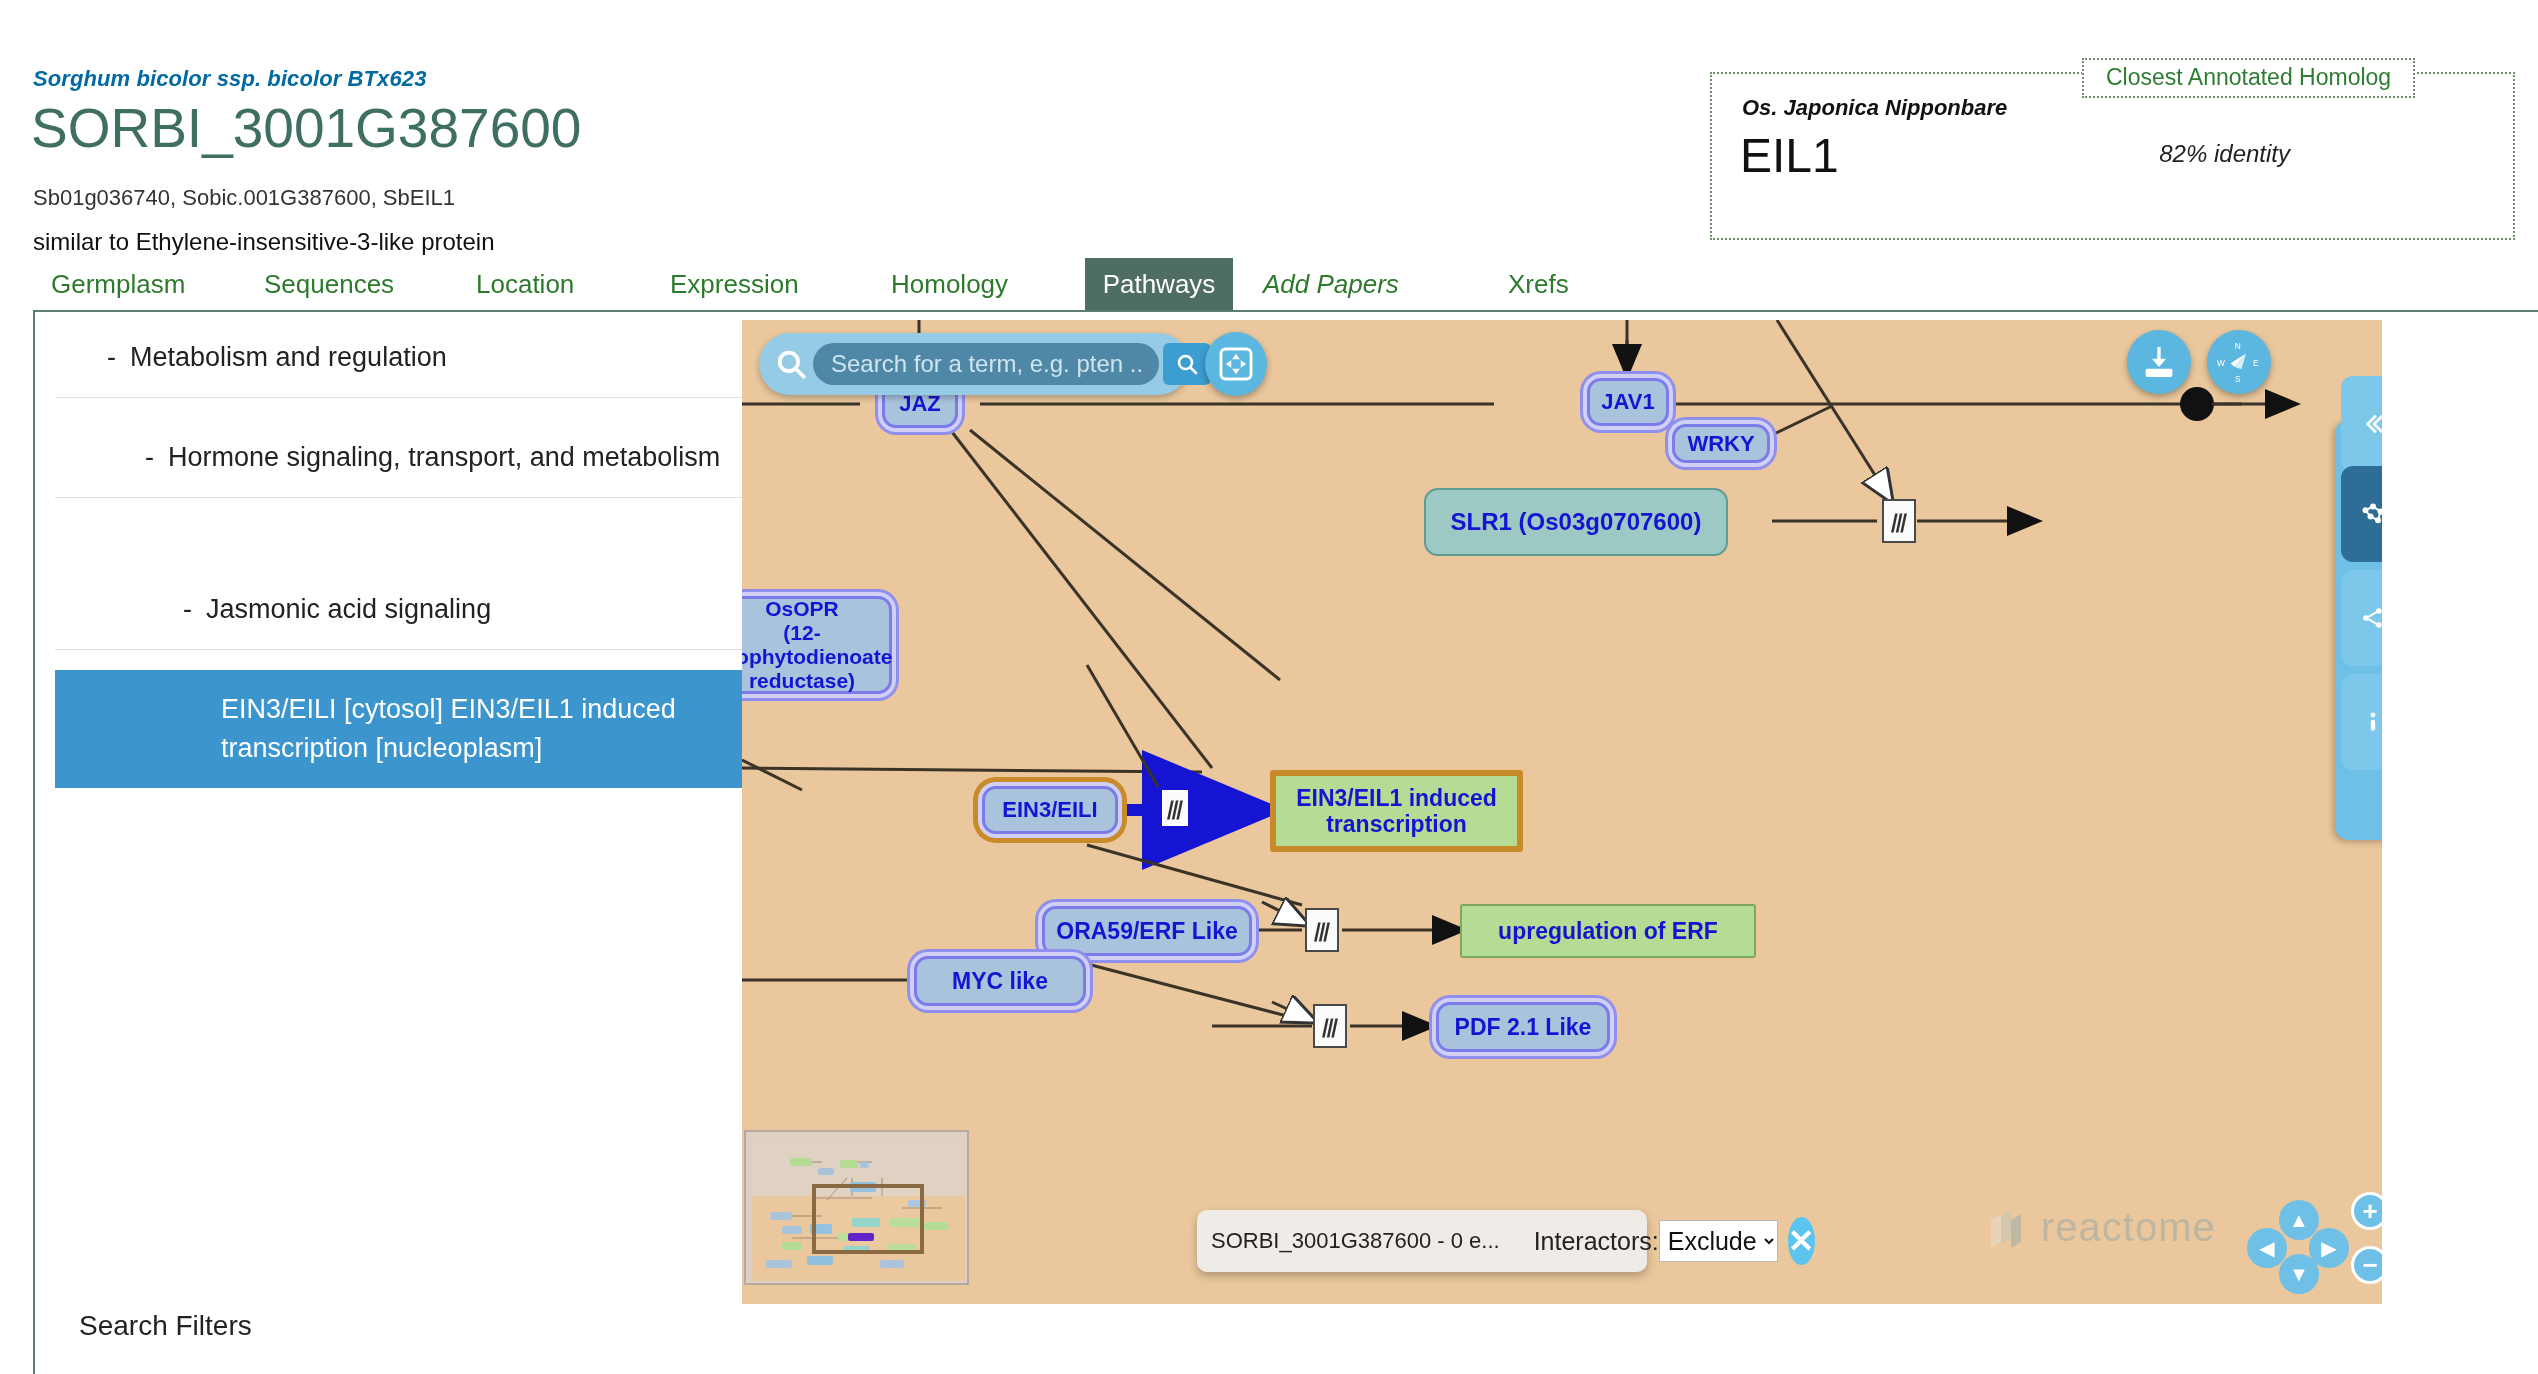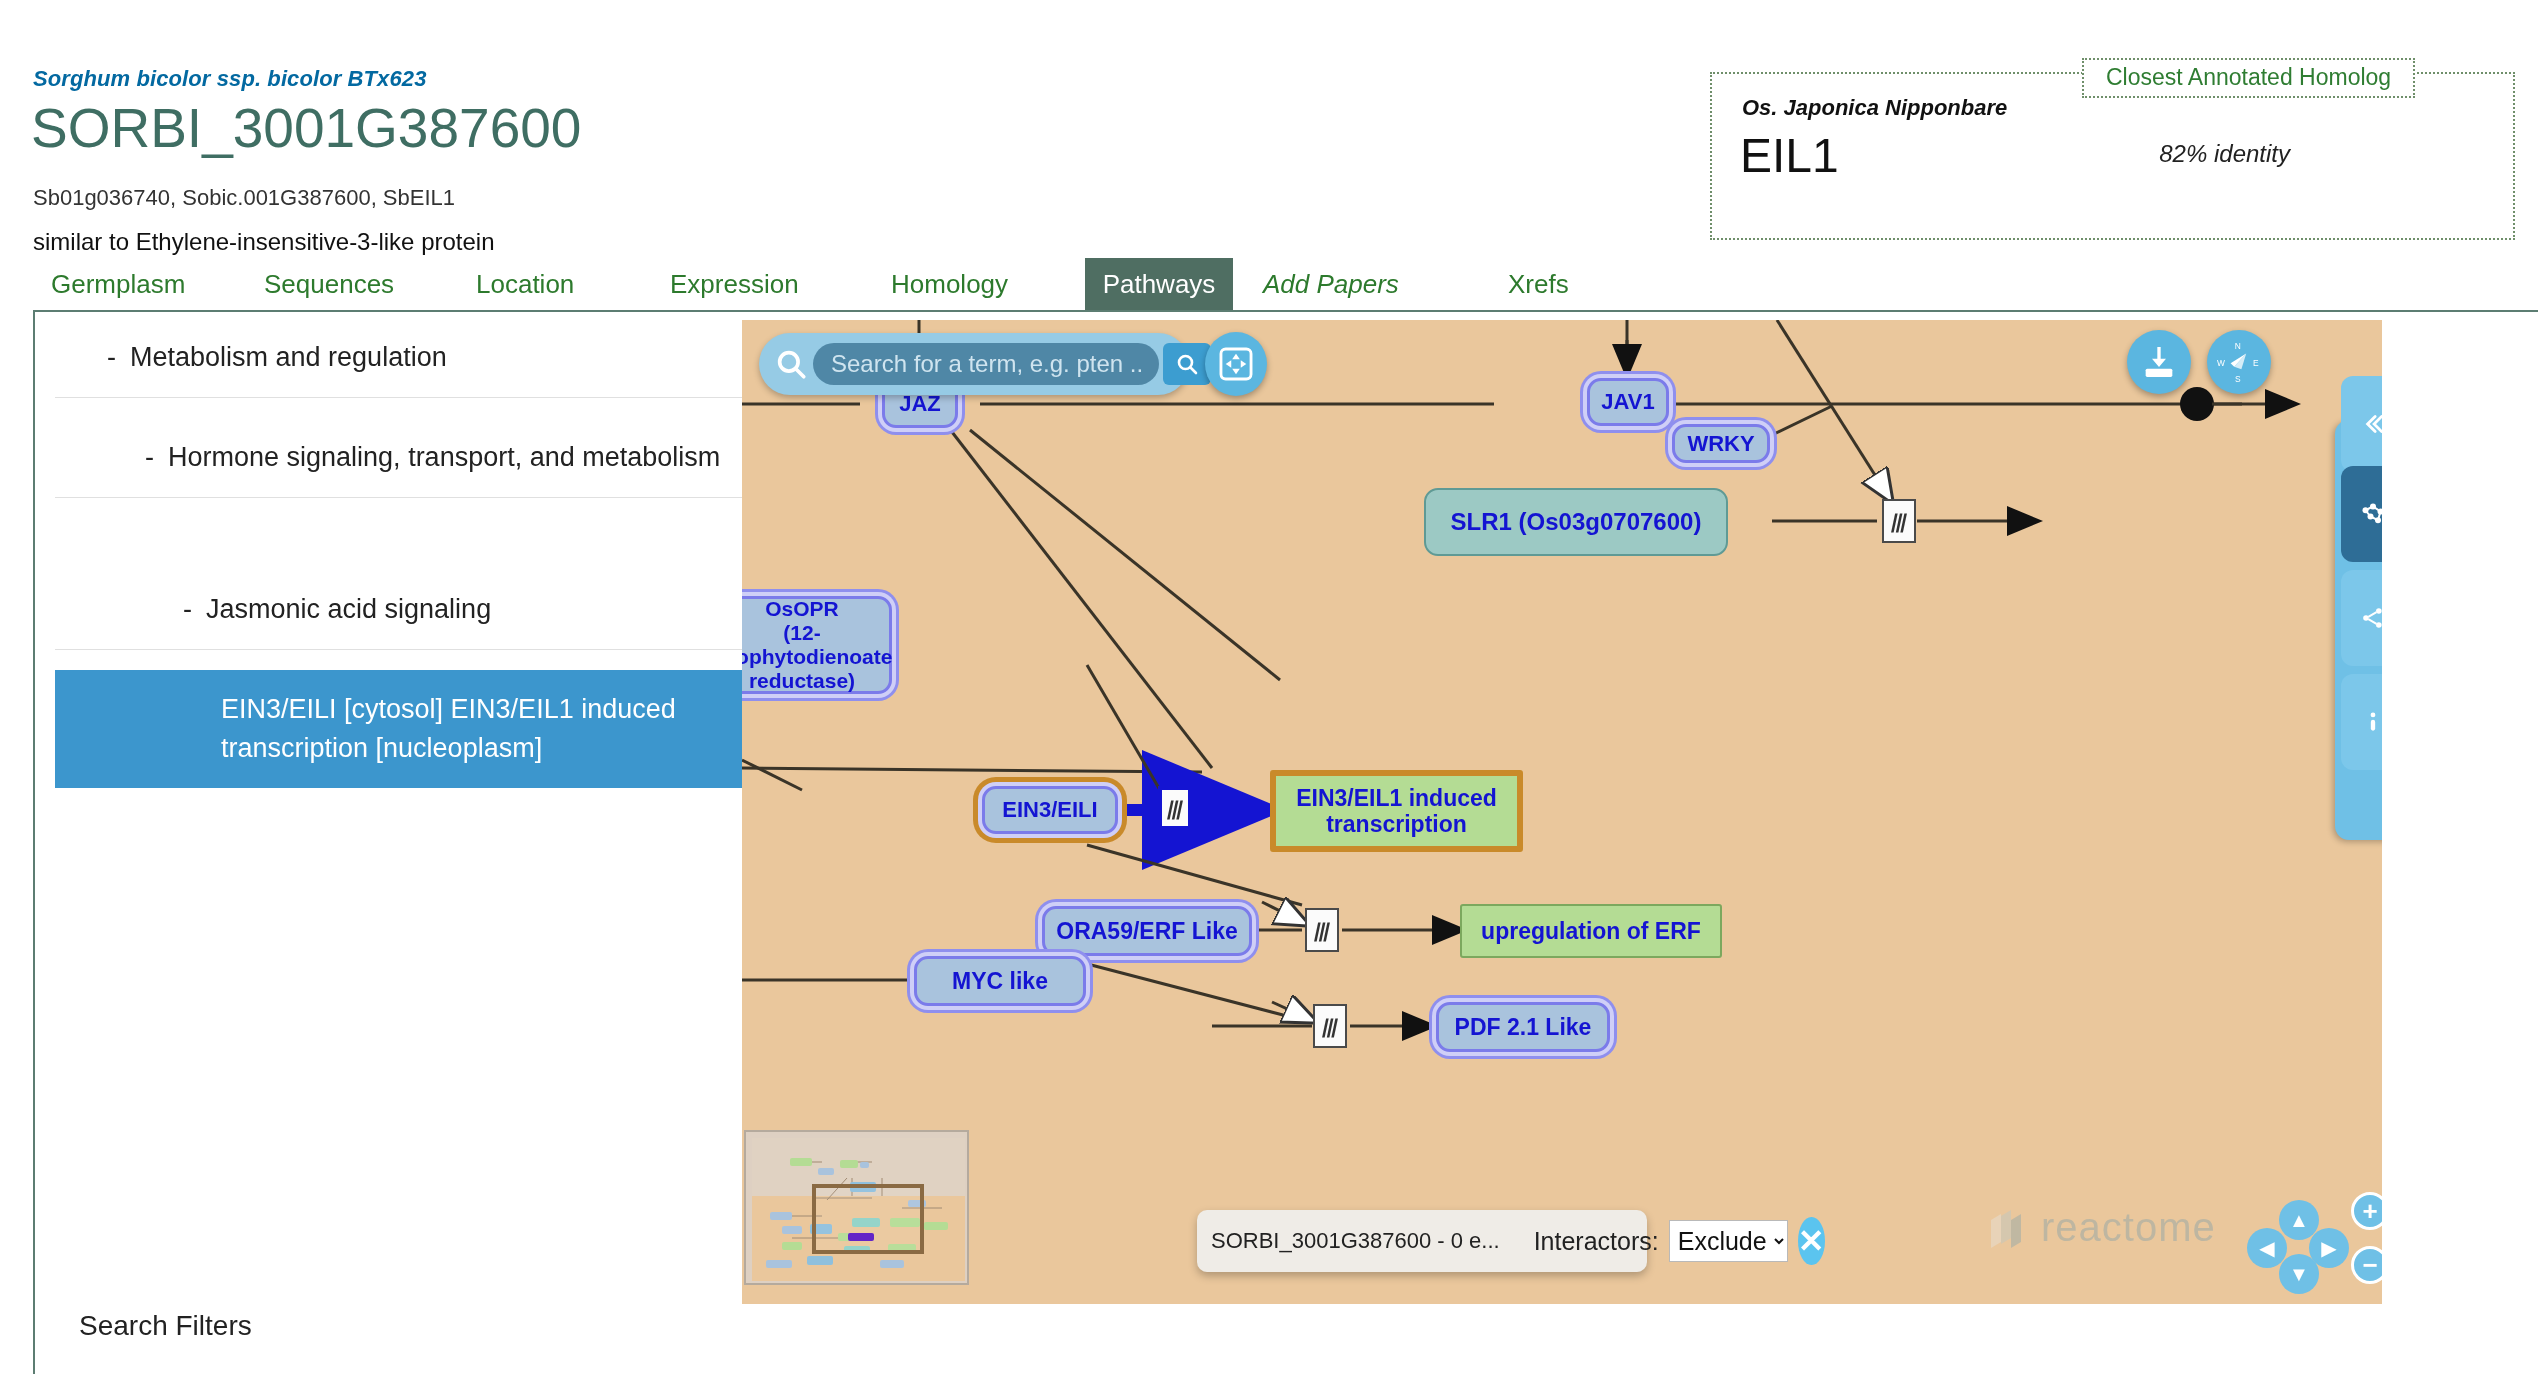--- a/index.html
+++ b/index.html
@@ -227,21 +227,21 @@
   
   #status-pill {
     position:absolute; left:455px; top:890px; width:450px; height:62px;
     background:#efece7; border-radius:10px;
     box-shadow:0 4px 8px rgba(0,0,0,.25);
     display:flex; align-items:center; padding:0 14px;
   }
   #status-label { font-size:22px; color:#222; white-space:nowrap; }
   #status-interactors { font-size:25px; color:#222; margin-left:34px; white-space:nowrap; }
   #status-select {
-    margin-left:10px; height:42px; font-size:25px;
+    height:42px; font-size:25px;
     background:#fff; border:1px solid #b9b9b9; color:#111;
     font-family:"Liberation Sans", sans-serif; padding:0 4px;
   }
   #status-close {
     width:48px; height:48px; margin-left:10px; border-radius:50%;
     background:#5bc4ef; color:#fff; font-size:32px; font-weight:bold;
     display:flex; align-items:center; justify-content:center; cursor:pointer;
   }
 
   
@@ -410,21 +410,21 @@
 
     <div class="node pathway-green-hl" style="left:528px; top:450px; width:253px; height:82px; font-size:23px; white-space:pre-line;">
       <span>EIN3/EIL1 induced
 transcription</span>
     </div>
 
     <div class="node entity" style="left:300px; top:586px; width:210px; height:50px; font-size:23px;">
       <span>ORA59/ERF Like</span>
     </div>
 
-    <div class="node pathway-green" style="left:718px; top:584px; width:262px; height:54px; font-size:23px;">
+    <div class="node pathway-green" style="left:718px; top:584px; width:296px; height:54px; font-size:23px;">
       <span>upregulation of ERF</span>
     </div>
 
     <div class="node entity" style="left:172px; top:636px; width:172px; height:50px; font-size:23px;">
       <span>MYC like</span>
     </div>
 
     <div class="node entity" style="left:694px; top:682px; width:174px; height:50px; font-size:23px;">
       <span>PDF 2.1 Like</span>
     </div>

